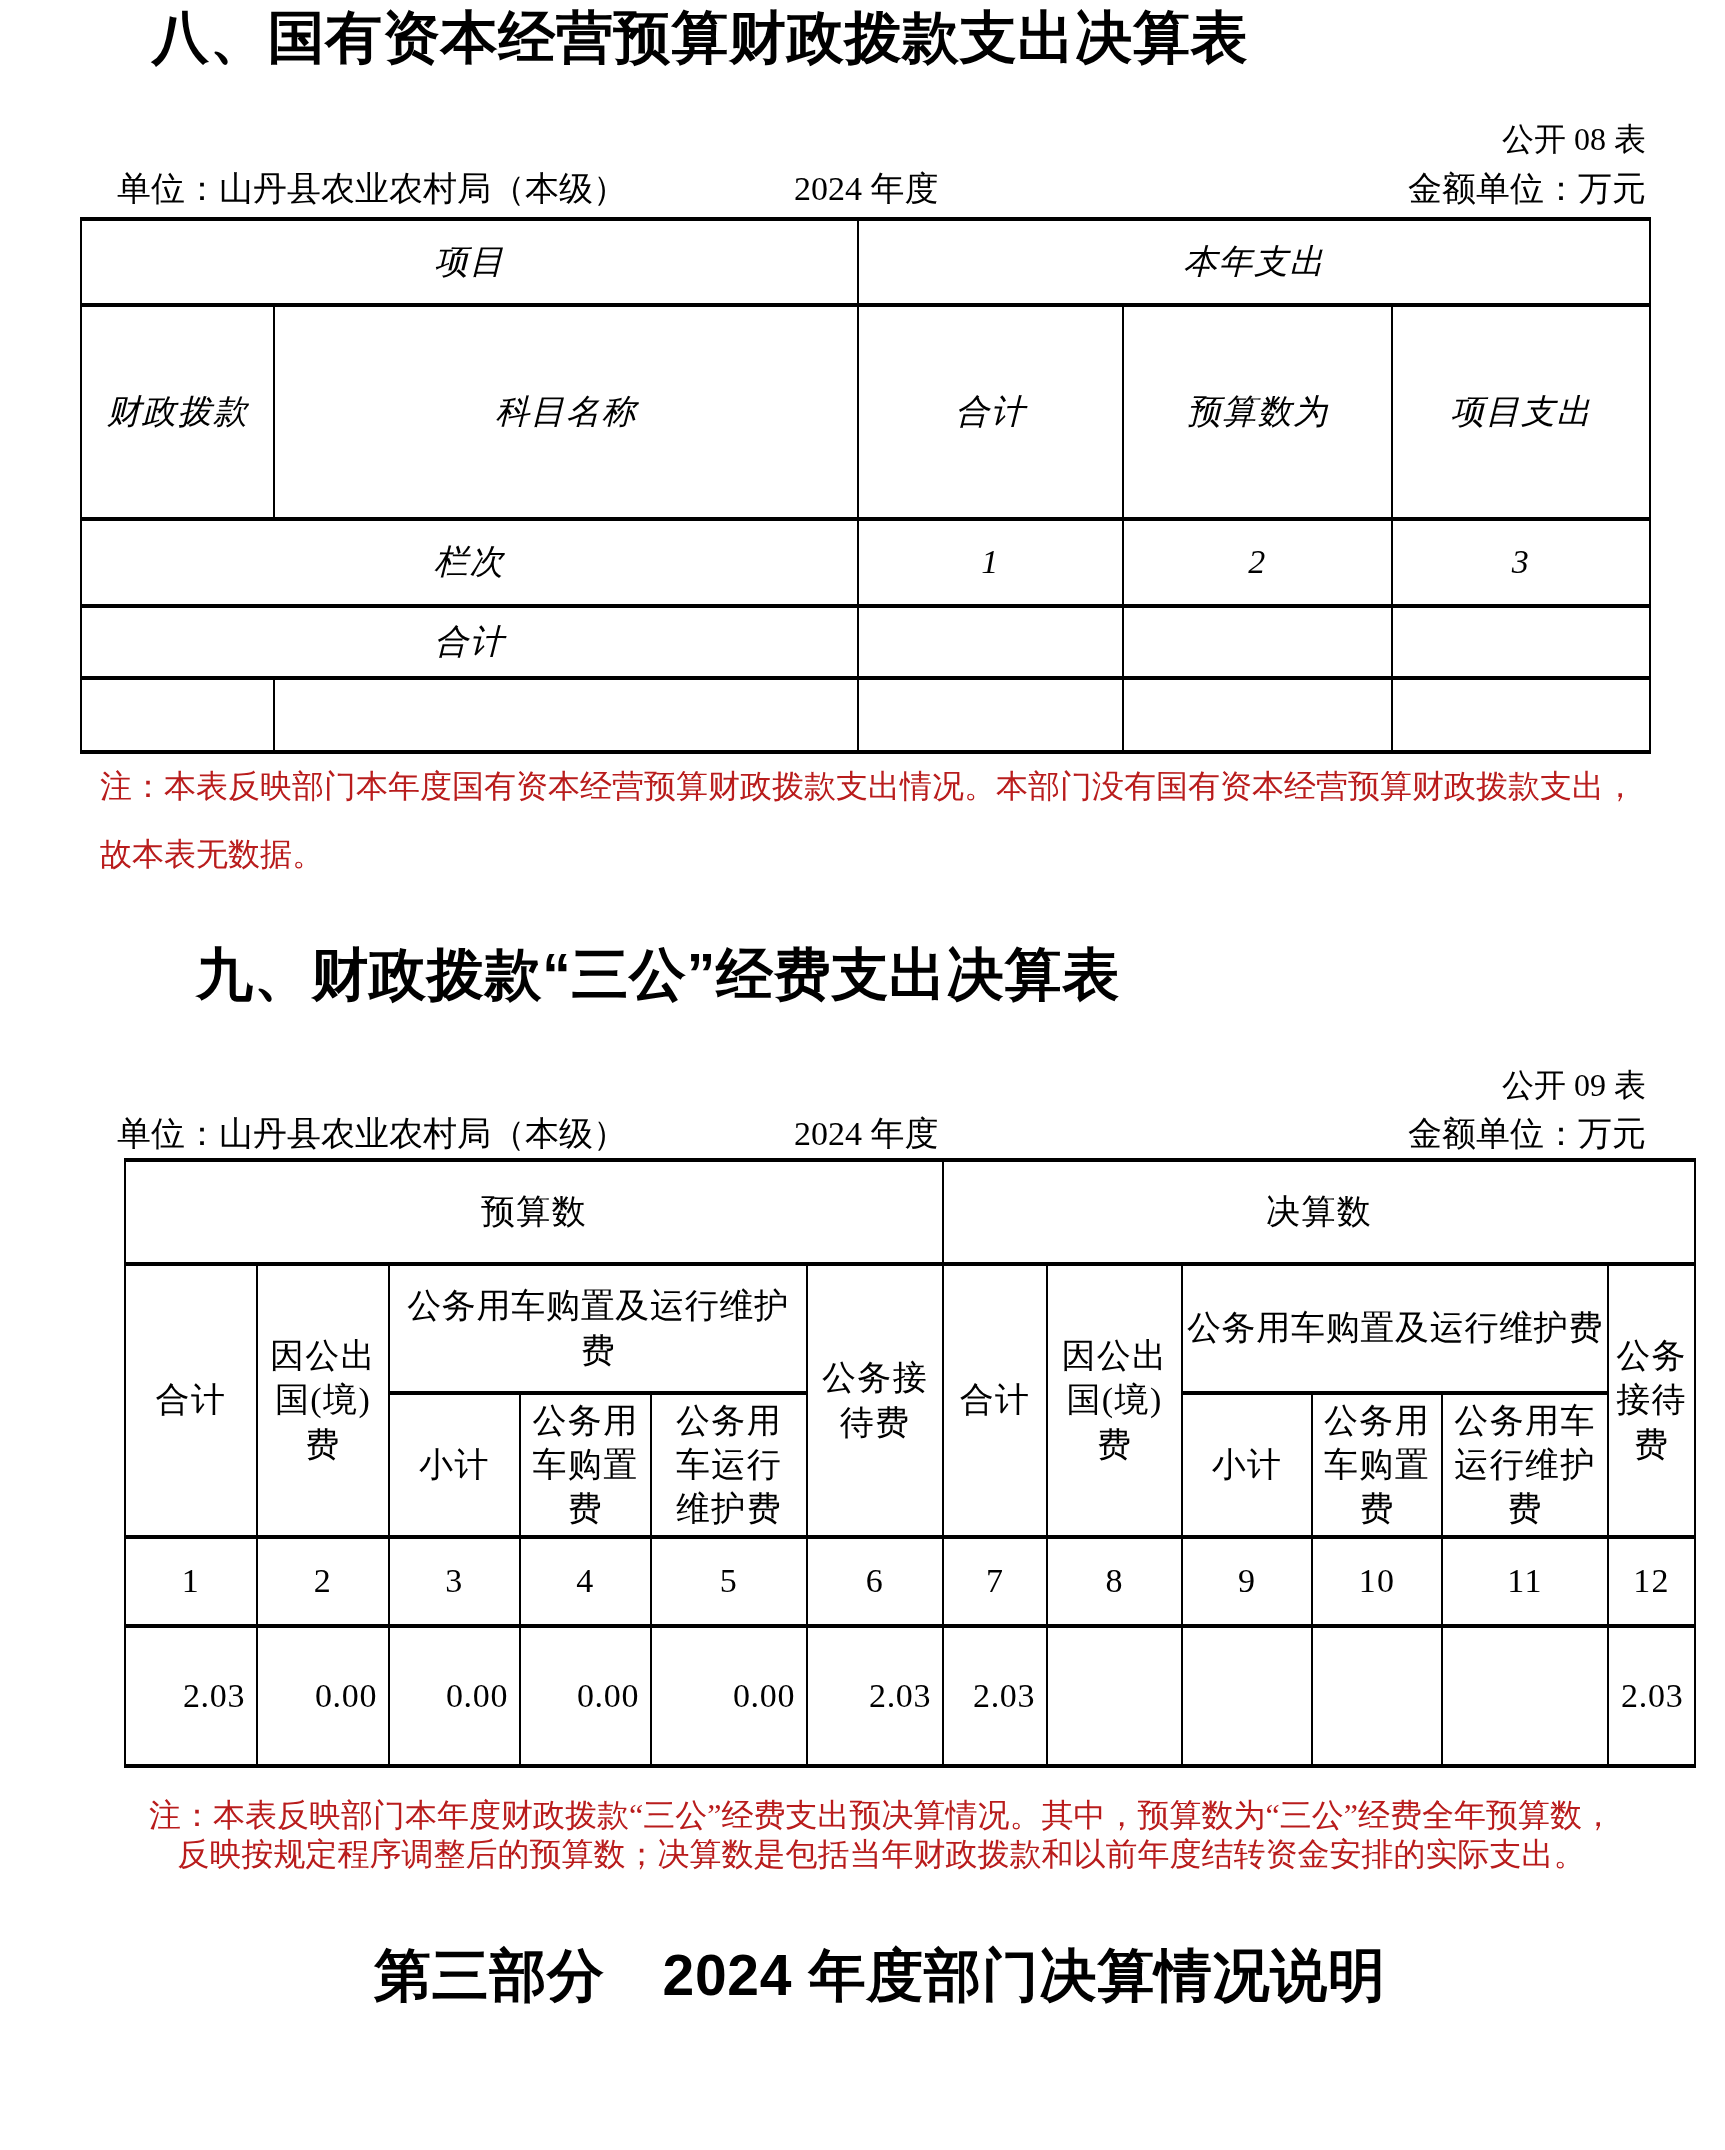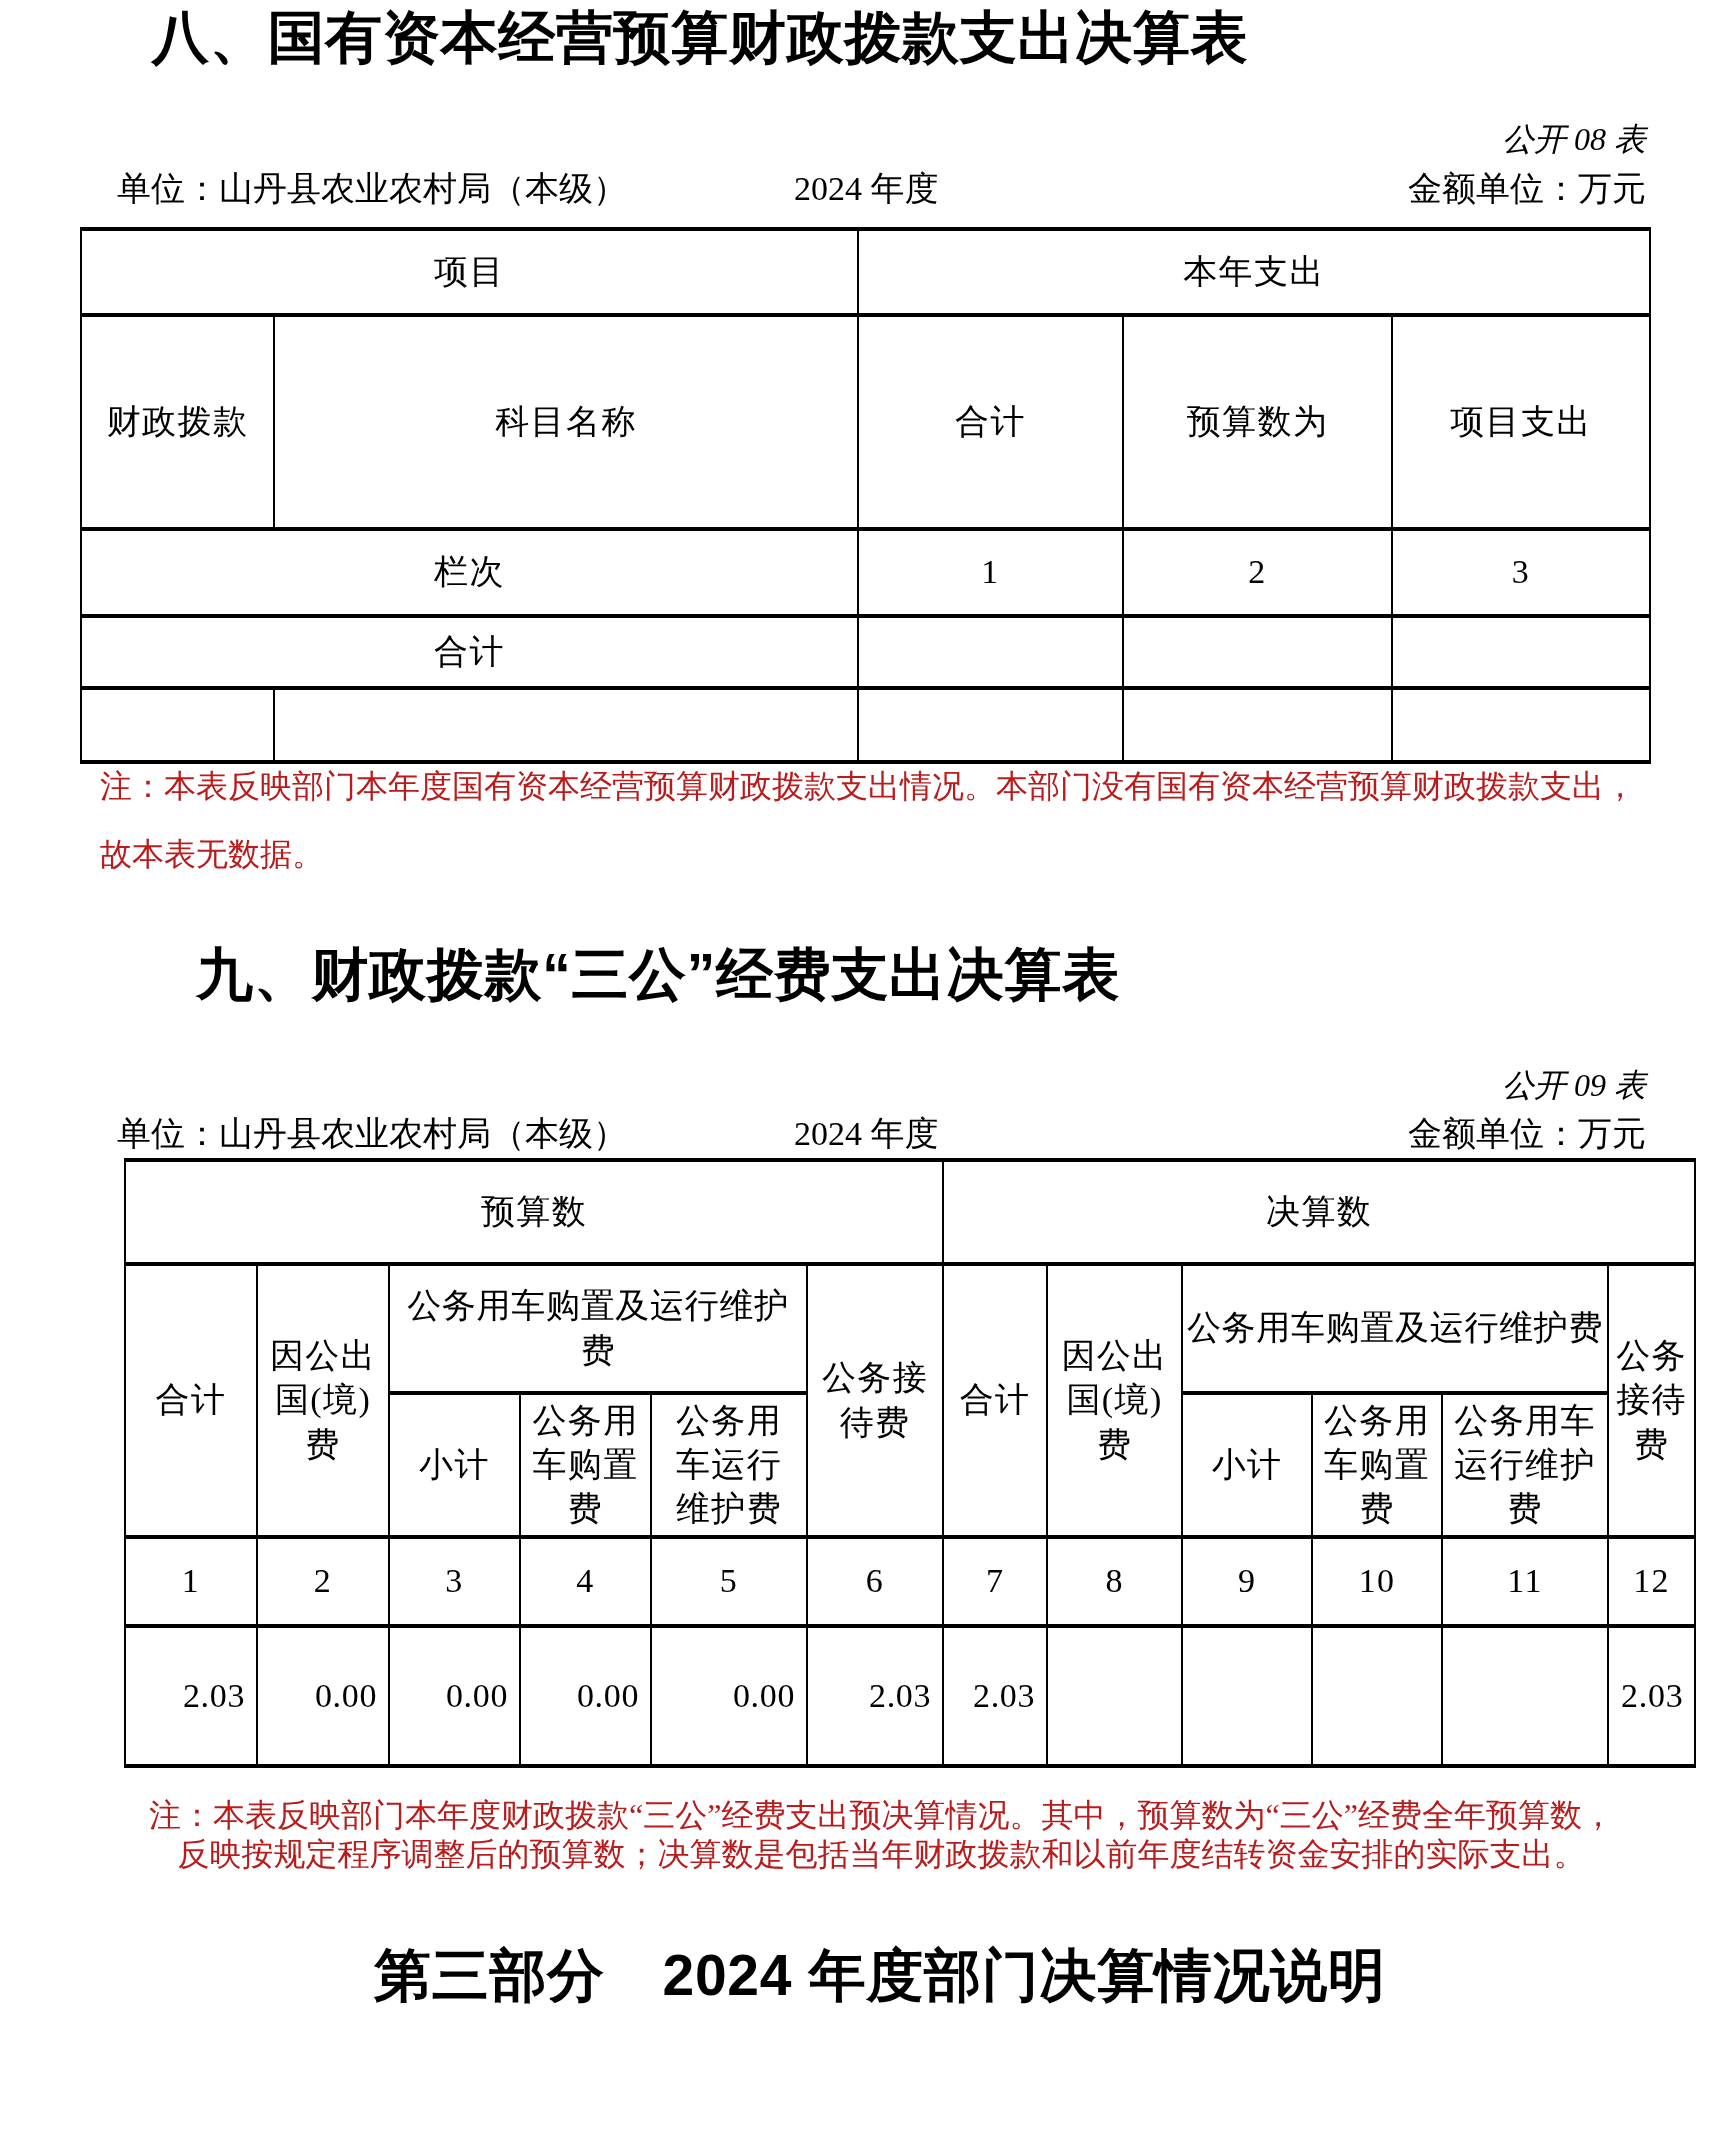--- a/index.html
+++ b/index.html
@@ -23,21 +23,20 @@
     white-space:nowrap;
     color:#000000;
   }
   
   .tcode{
     position:absolute;
     right:80px;
     font-size:32px;
     text-align:right;
     white-space:nowrap;
-    font-style:italic;
   }
   
   .metaline{
     position:absolute;
     left:101px;
     right:80px;
     height:41px;
     font-size:34px;
     white-space:nowrap;
   }
@@ -94,21 +93,21 @@
   <div class="bigtitle" style="top:5.4px;left:152px;">八、国有资本经营预算财政拨款支出决算表</div>
 
   <div class="tcode" style="top:118px;">公开 08 表</div>
 
   <div class="metaline" style="top:166px;">
     <span class="unit">单位：山丹县农业农村局（本级）</span>
     <span class="year">2024 年度</span>
     <span class="amount">金额单位：万元</span>
   </div>
 
-  <table class="tbl t1" style="top:227px;">
+  <table class="tbl t1" style="top:217px;font-style:italic;">
     <colgroup>
       <col style="width:193px">
         <col style="width:584px">
         <col style="width:265px">
         <col style="width:269px">
         <col style="width:258px">
     </colgroup>
     <tbody>
       <tr style="height:86px">
         <td colspan="2">项目</td>

